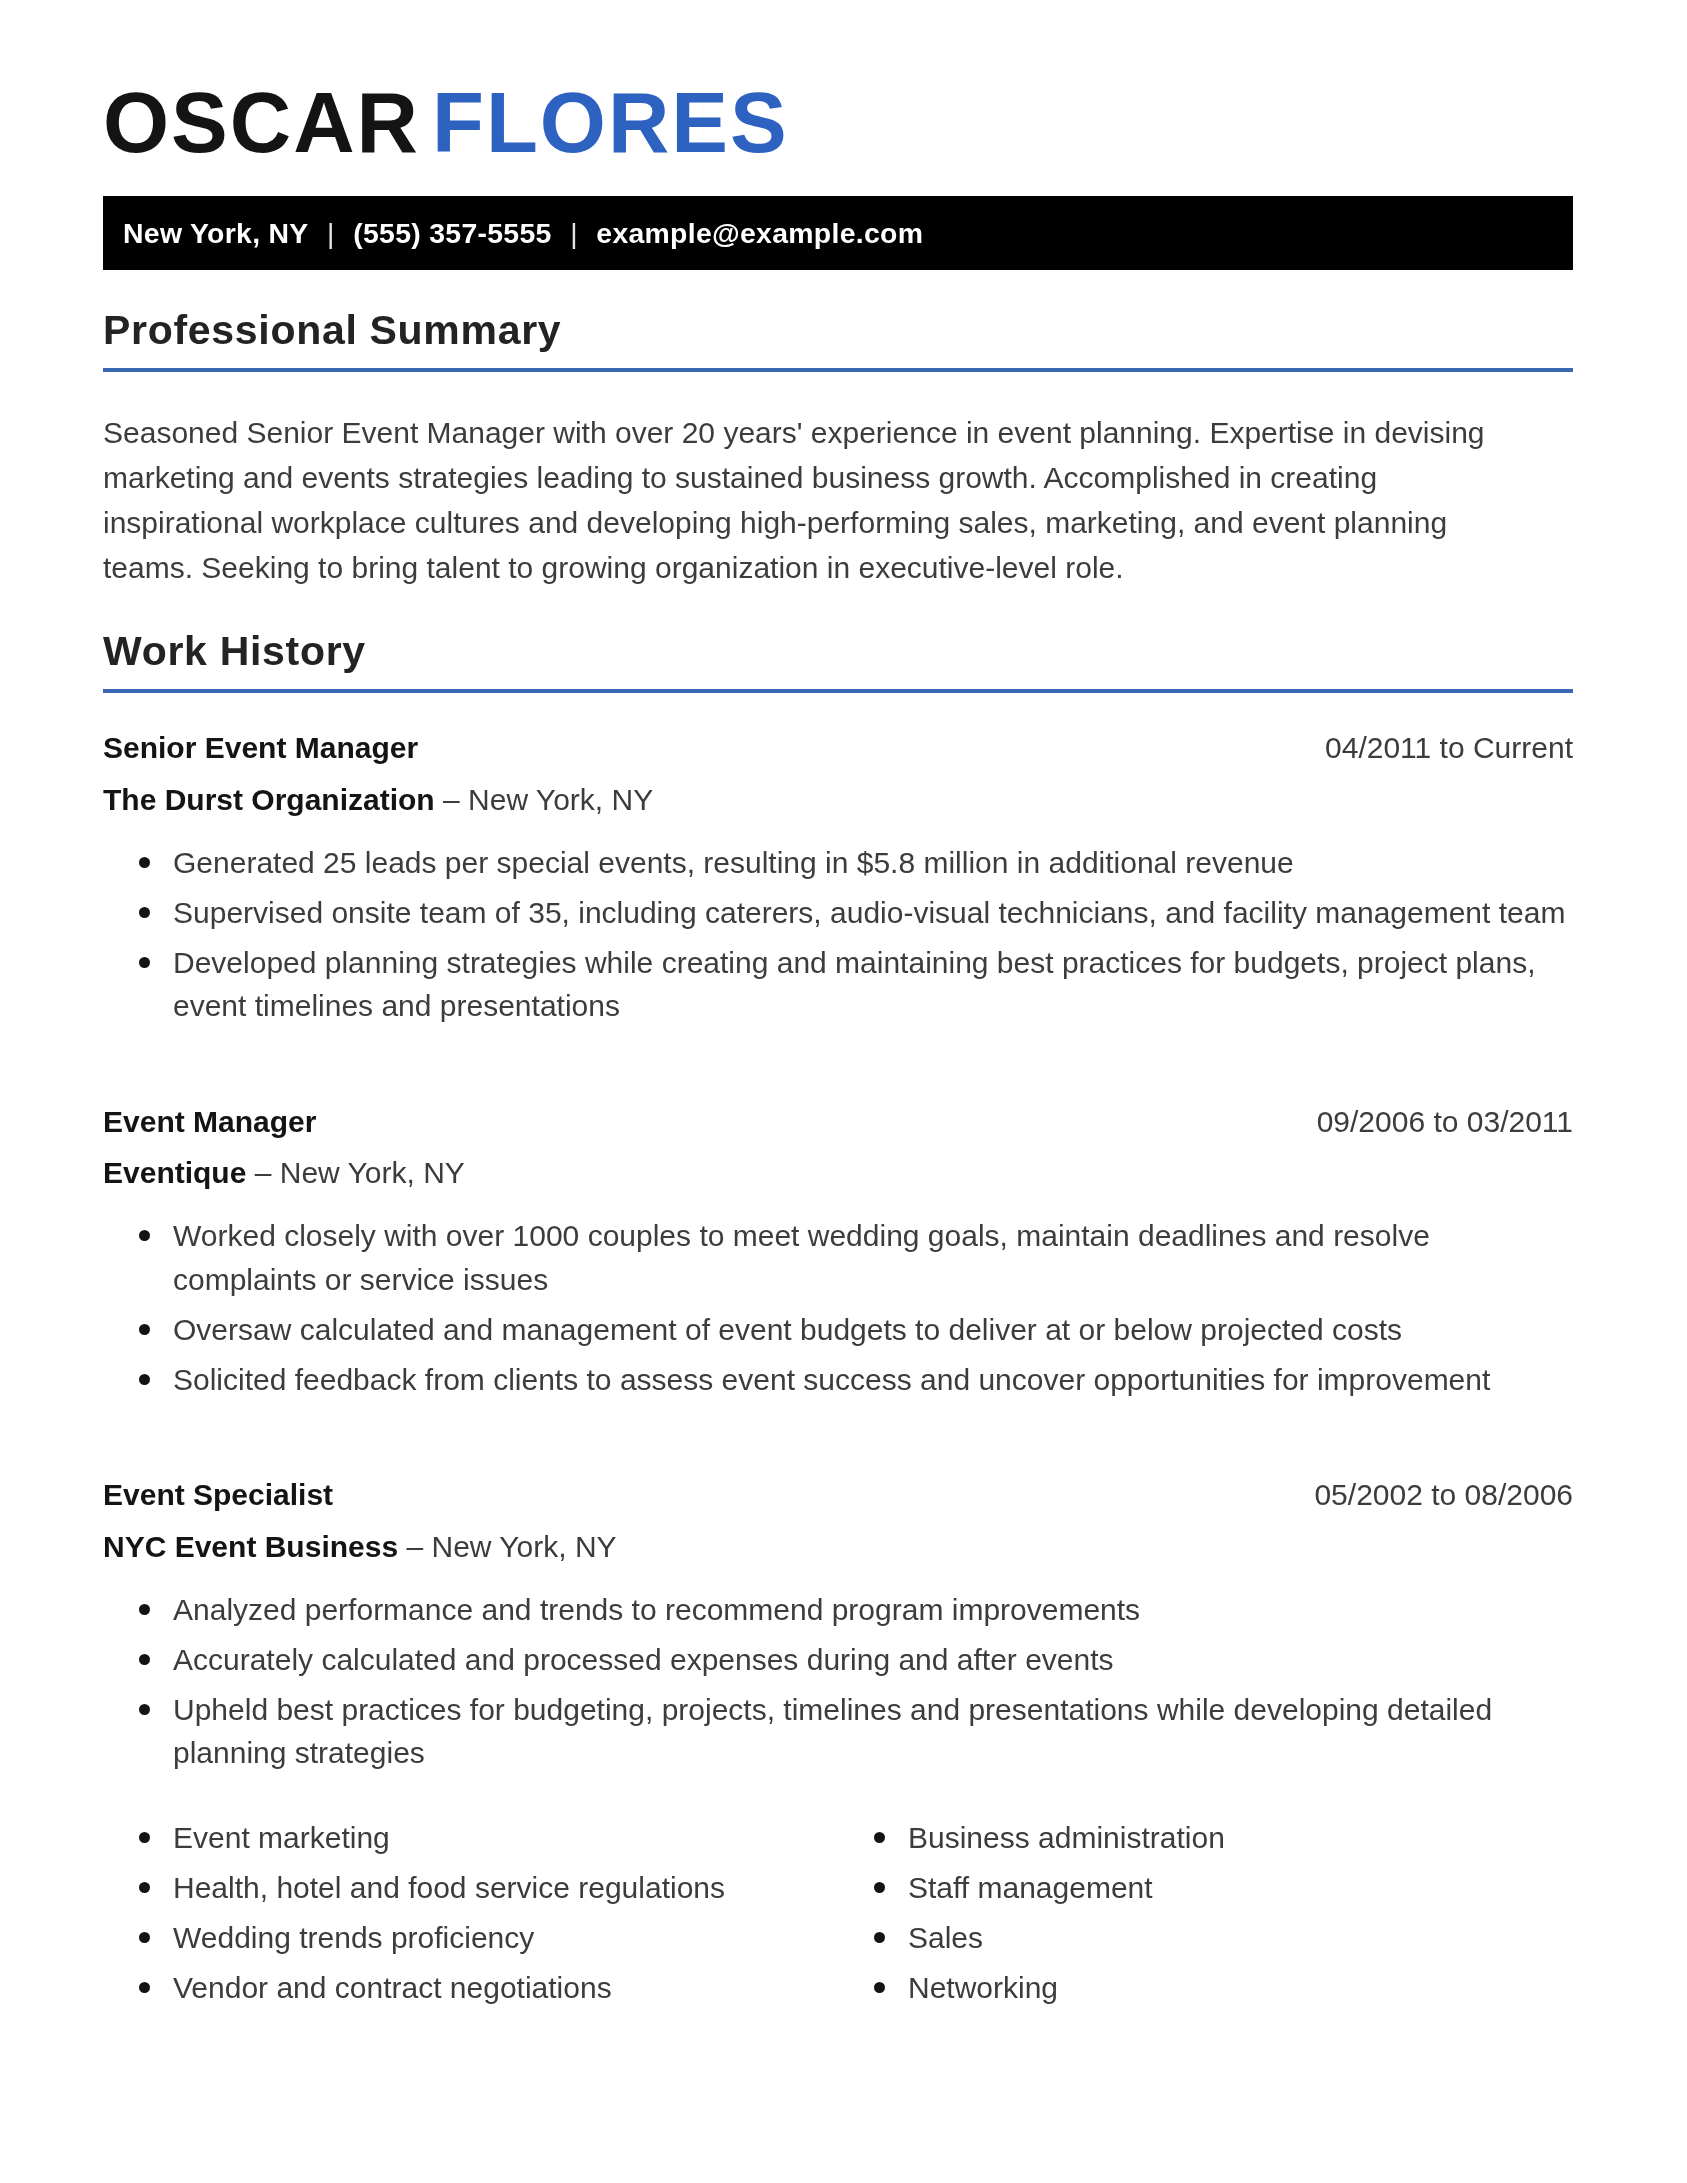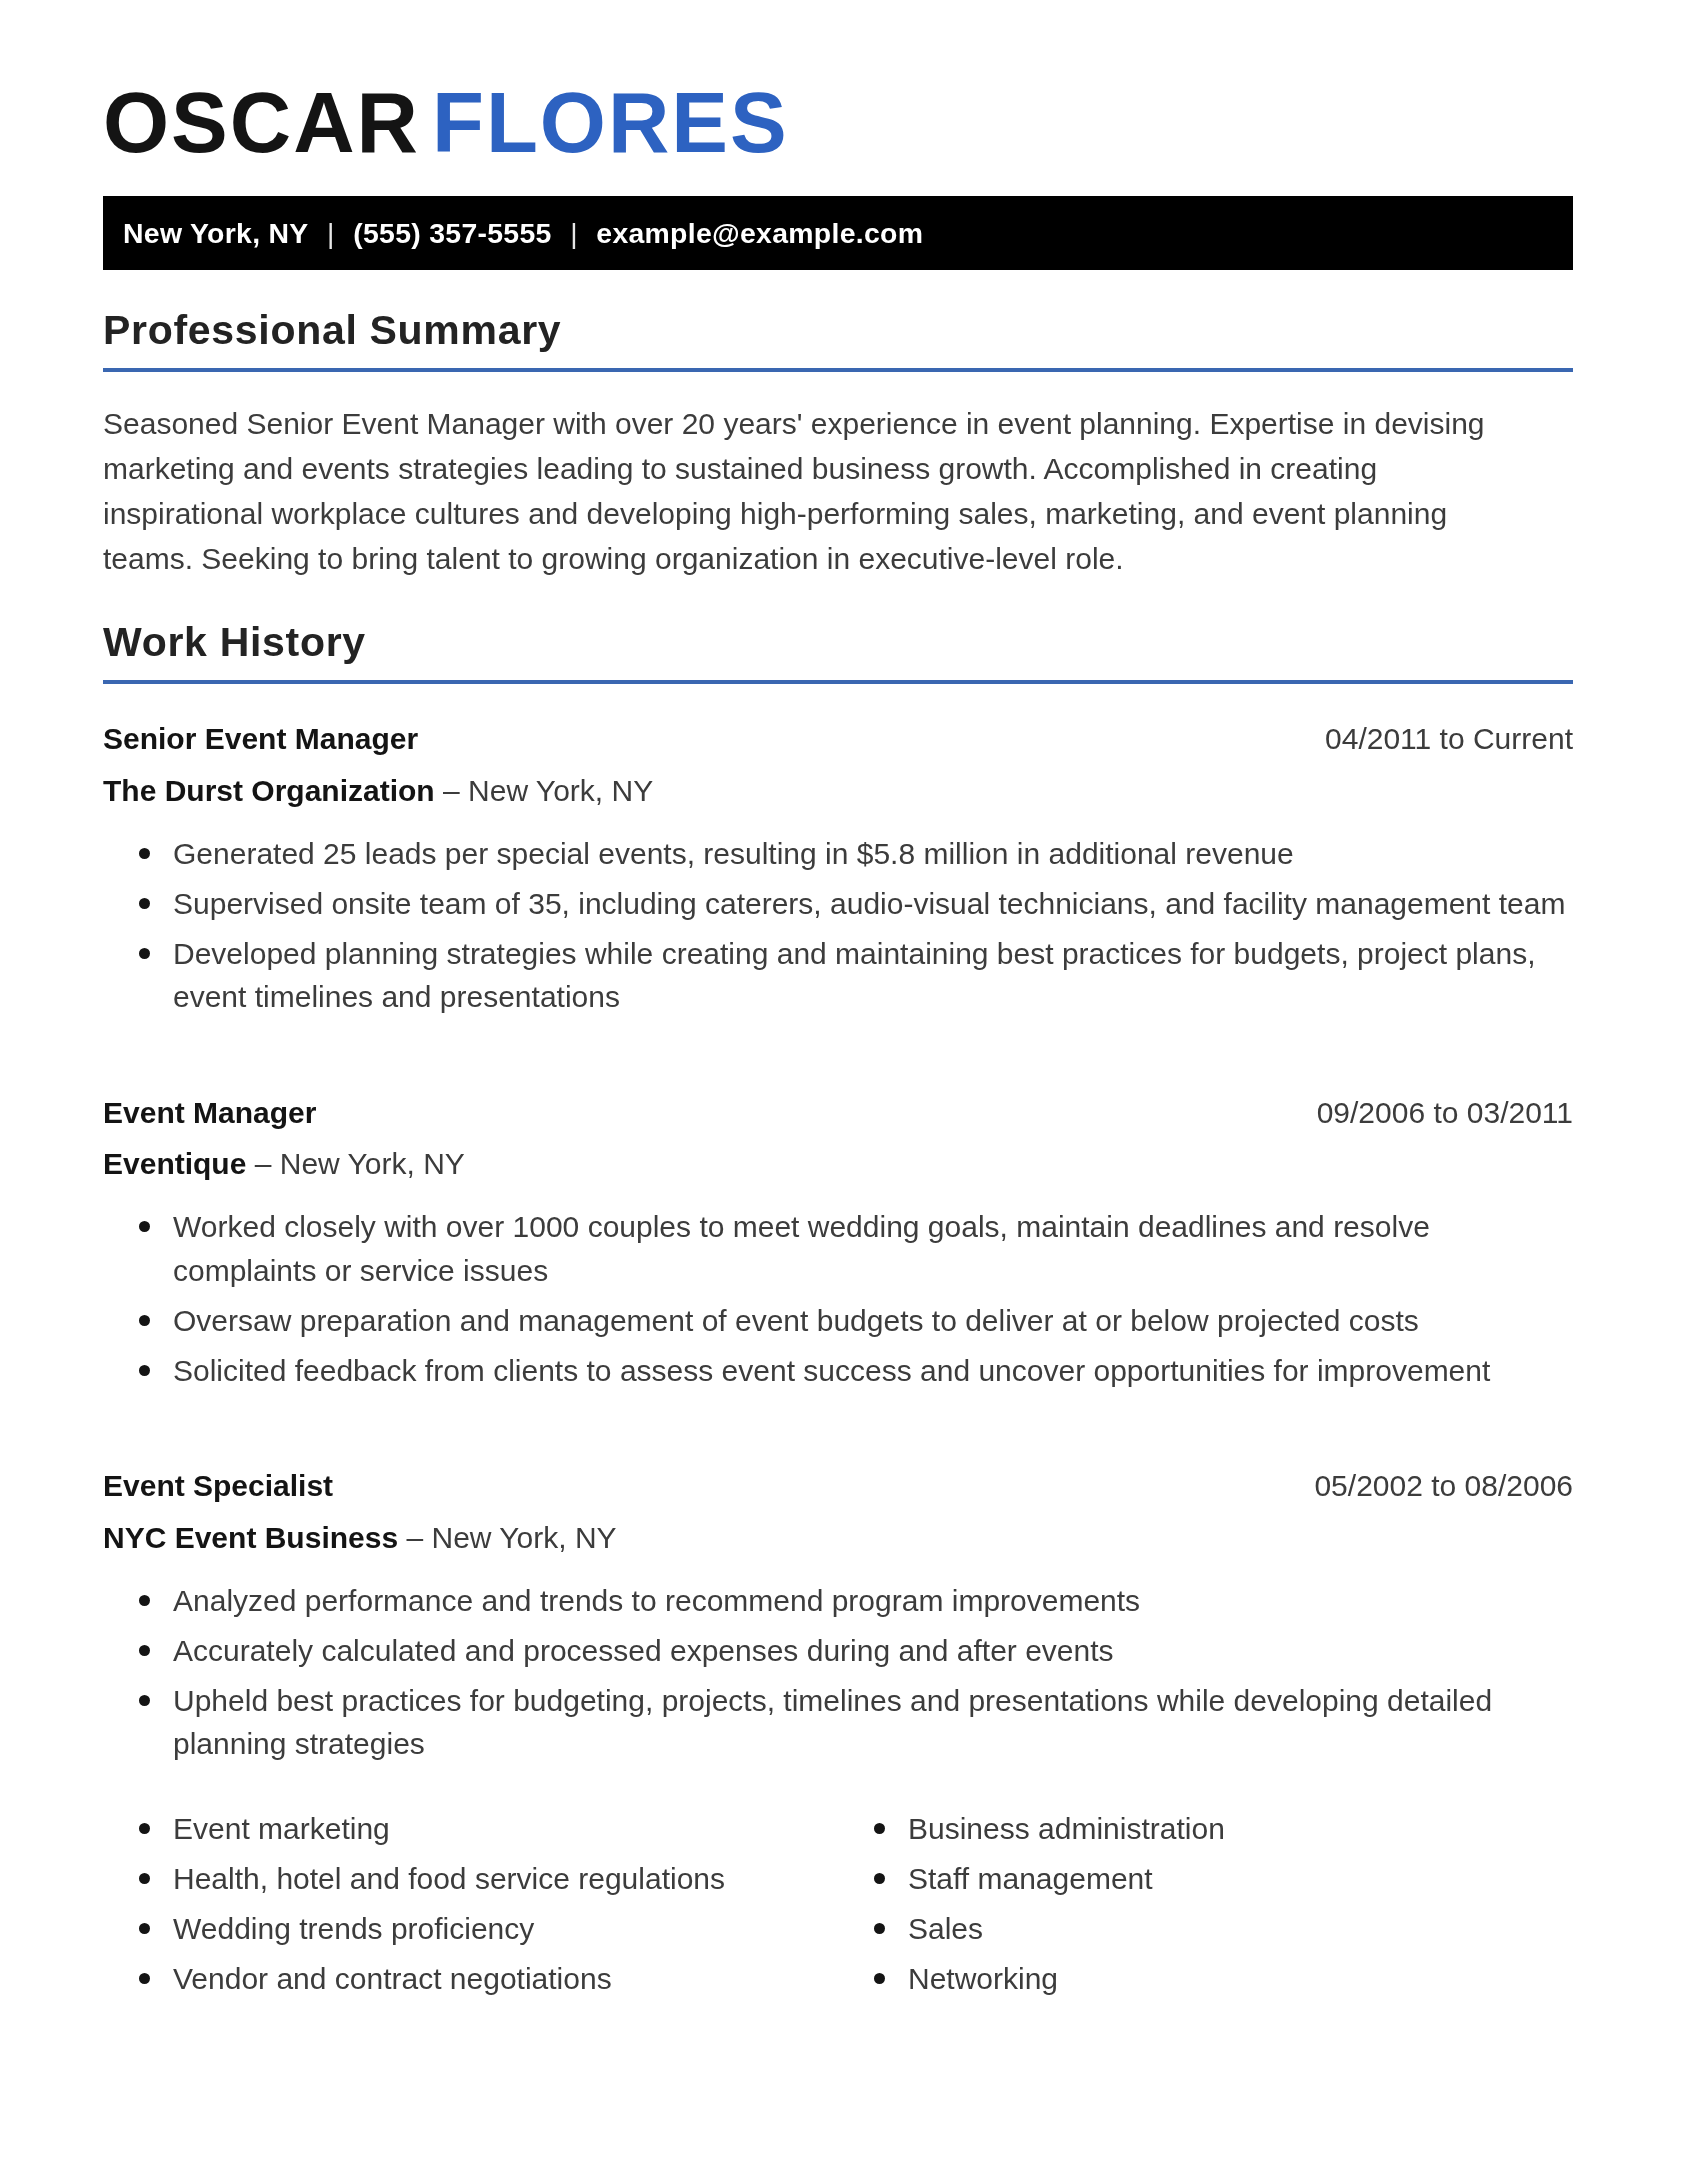--- a/index.html
+++ b/index.html
@@ -52,21 +52,21 @@
   .section-title {
     font-size: 41px;
     font-weight: 700;
     letter-spacing: 0.7px;
     color: #232323;
     padding-bottom: 14px;
     border-bottom: 4px solid var(--rule-blue, #3a67b1);
   }
 
   .summary-text {
-    margin-top: 29px;
+    margin-top: 38px;
     font-size: 30px;
     line-height: 1.5;
     color: #3c3c3c;
     max-width: 1409px;
   }
 
   
   .job { margin-top: 34px; }
   .job + .job { margin-top: 73px; }
 
@@ -168,21 +168,21 @@
         <span class="job-title">Event Manager</span>
         <span class="job-dates">09/2006 to 03/2011</span>
       </div>
       <div class="job-company-line">
         <span class="job-company">Eventique</span>
         <span class="job-dash">–</span>
         <span class="job-location">New York, NY</span>
       </div>
       <ul class="bullets">
         <li>Worked closely with over 1000 couples to meet wedding goals, maintain deadlines and resolve complaints or service issues</li>
-        <li>Oversaw preparation and management of event budgets to deliver at or below projected costs</li>
+        <li>Oversaw calculated and management of event budgets to deliver at or below projected costs</li>
         <li>Solicited feedback from clients to assess event success and uncover opportunities for improvement</li>
       </ul>
     </div>
 
     <div class="job">
       <div class="job-head">
         <span class="job-title">Event Specialist</span>
         <span class="job-dates">05/2002 to 08/2006</span>
       </div>
       <div class="job-company-line">

